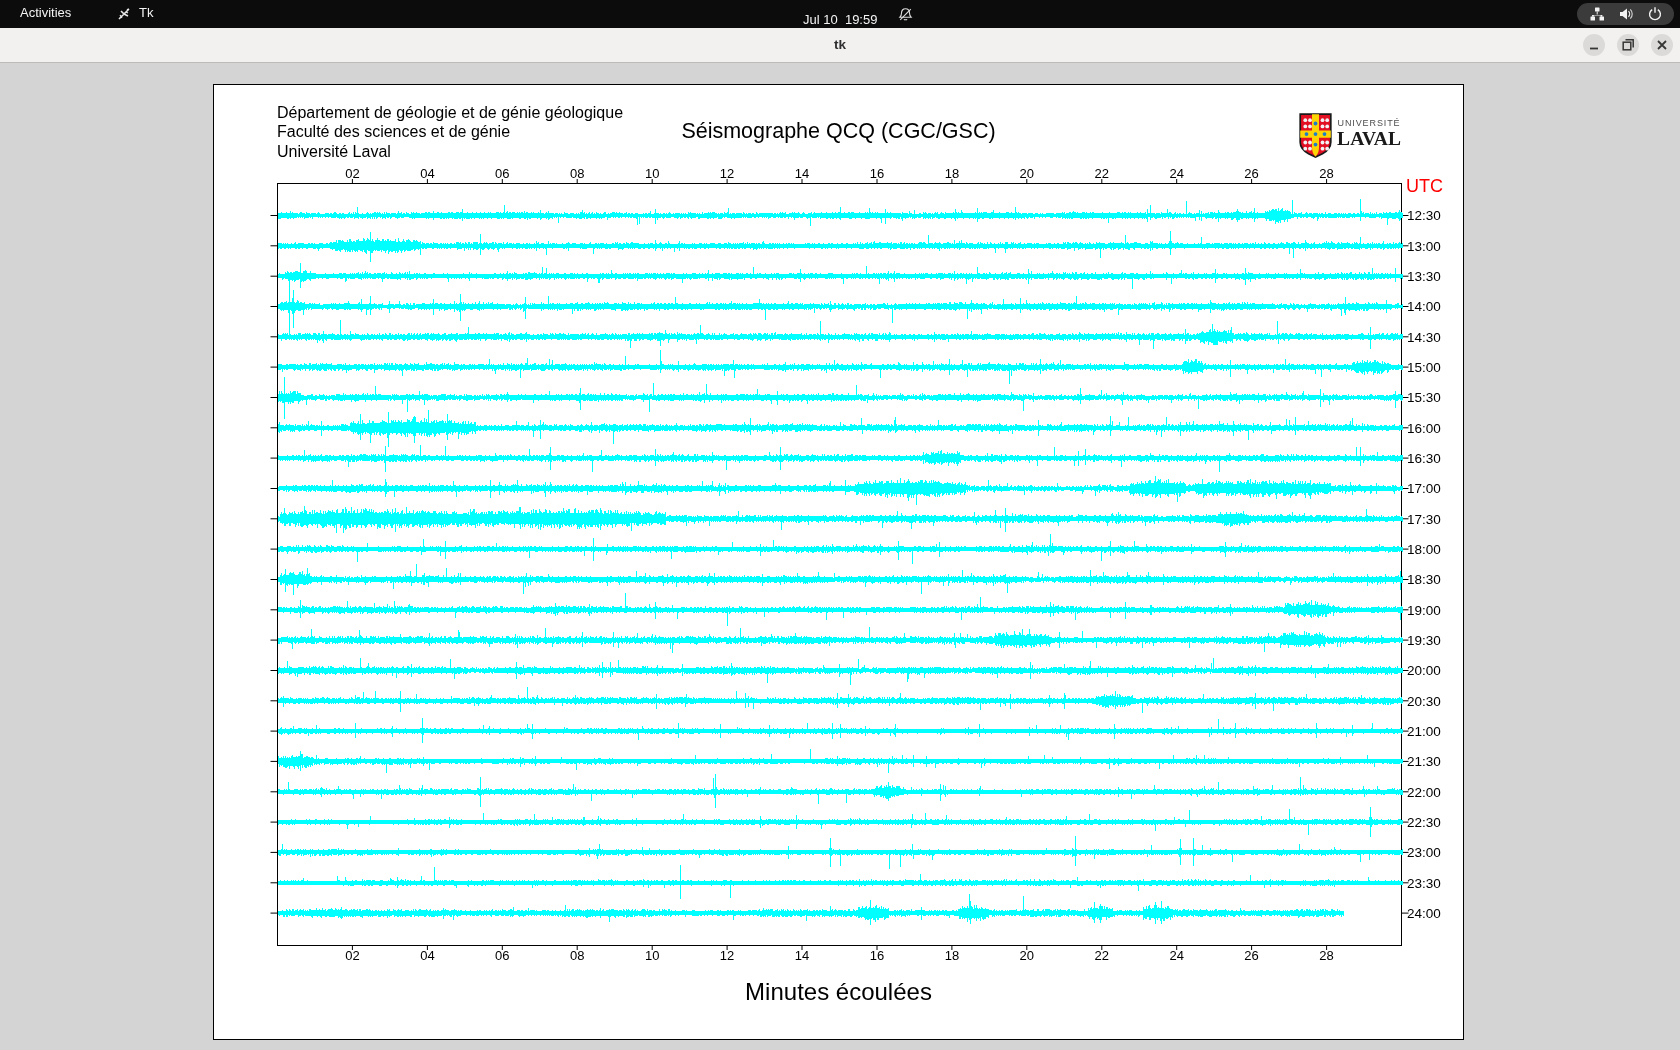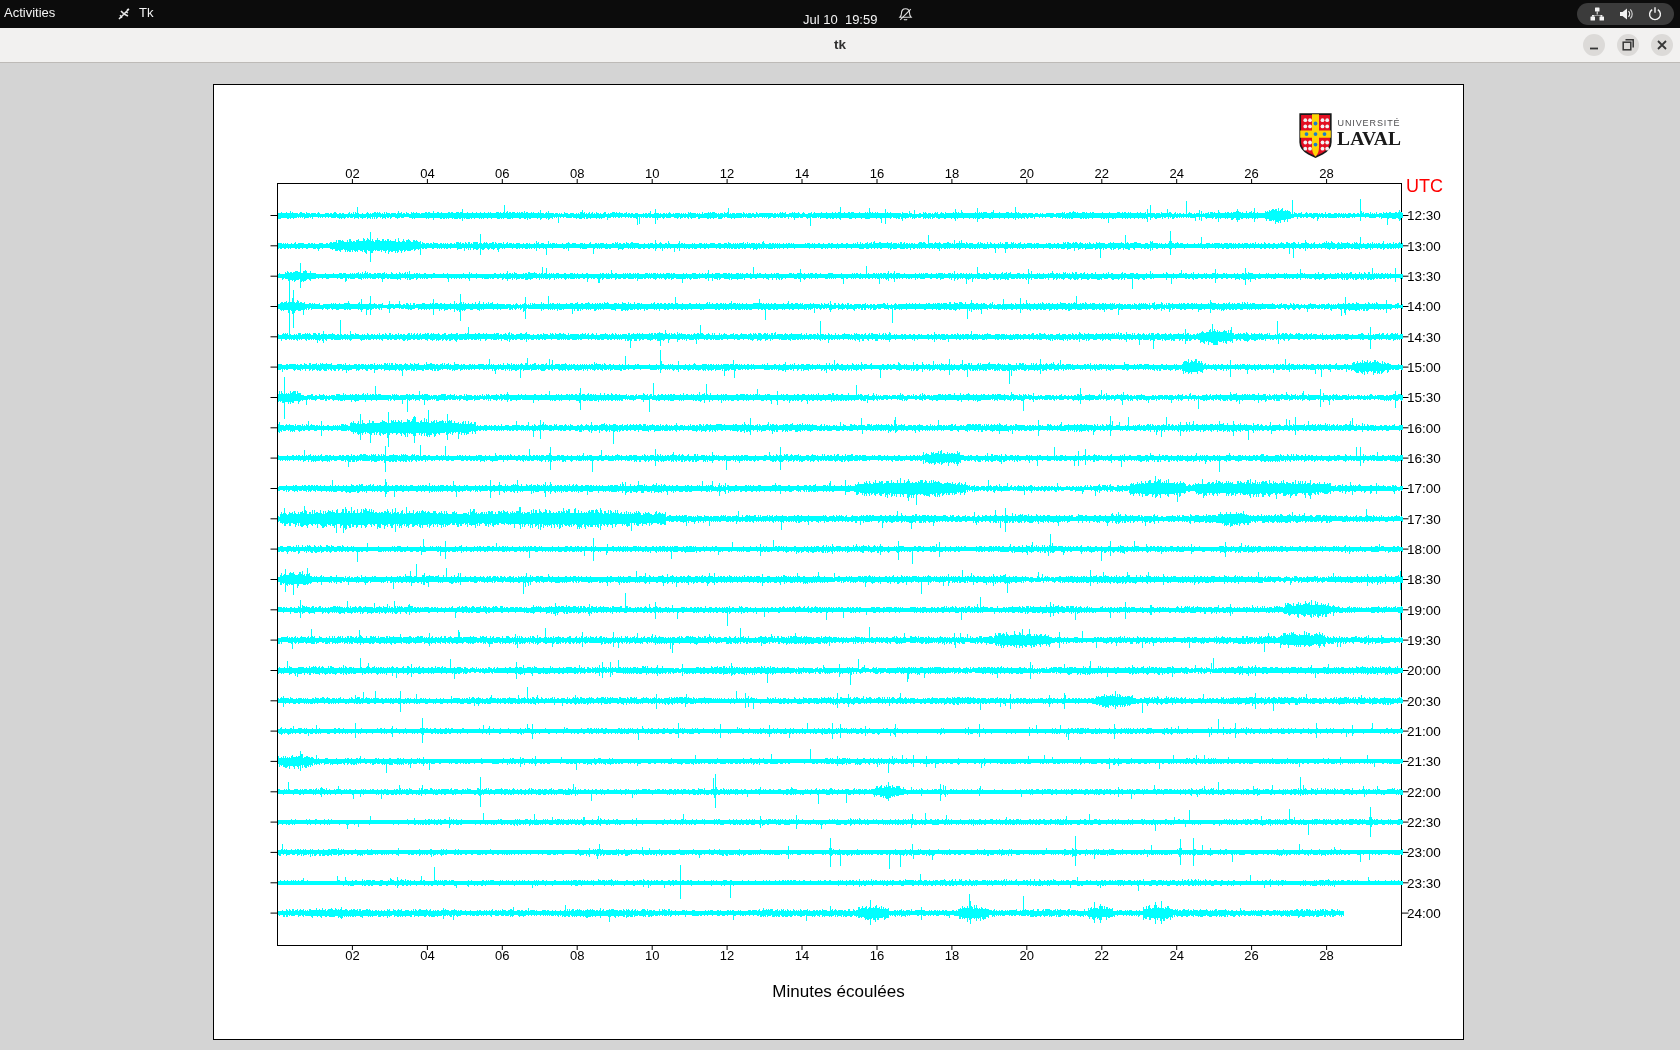--- a/index.html
+++ b/index.html
@@ -1,19 +1,19 @@
 <!DOCTYPE html>
 <html><head><meta charset="utf-8"><title>tk</title>
 <style>
 html,body{margin:0;padding:0}
 body{width:1680px;height:1050px;background:#d4d4d4;font-family:"Liberation Sans",sans-serif;position:relative;overflow:hidden}
 </style></head>
 <body>
 <div style="position:absolute;left:0;top:0;width:1680px;height:28px;background:#0c0c0c;color:#f4f4f4;font-size:13px">
-<span style="position:absolute;left:4px;top:5px">Activities</span>
+<span style="position:absolute;left:20px;top:5px">Activities</span>
 <svg style="position:absolute;left:116px;top:6px" width="17" height="17" viewBox="0 0 17 17">
 <g stroke="#e8e8e8" stroke-width="1.6" fill="none">
 <path d="M3 13 L8 8 M8 8 L13 3 M8 8 L12 10 M8 8 L5 5 M5 11 L3 13 M11 4 L13 3"></path>
 <path d="M4 9 L6 12 M10 6 L12 7" stroke-width="1.2"></path>
 </g>
     </svg>
 <span style="position:absolute;left:139px;top:5px">Tk</span>
 <span style="position:absolute;left:803px;top:12px">Jul 10&nbsp;&nbsp;19:59</span>
 <svg style="position:absolute;left:898px;top:7px" width="15" height="15" viewBox="0 0 15 15">
 <g stroke="#dedede" stroke-width="1.1" fill="none">
@@ -57,21 +57,23 @@
       <g fill="none" stroke="#363636" stroke-width="1.5">
         <rect x="6.2" y="8.2" width="7.6" height="7.6"></rect>
         <path d="M8.5 5.8h7.7v7.7"></path>
       </g>
     </svg>
 <svg style="position:absolute;left:1650.5px;top:6px" width="22" height="22" viewBox="0 0 22 22">
       <path d="M7 7l8 8M15 7l-8 8" stroke="#363636" stroke-width="1.8"></path>
     </svg>
 </div>
 <div style="position:absolute;left:213px;top:84px;width:1249px;height:954px;background:#fff;border:1px solid #000">
-<div style="position:absolute;left:0;top:896px;width:100%;text-align:center;font-size:17px;line-height:22px;color:#000">Minutes écoulées</div>
+<div style="position:absolute;left:63px;top:18px;font-size:16px;line-height:19.3px;color:#000">Département de géologie et de génie géologique<br>Faculté des sciences et de génie<br>Université Laval</div>
+<div style="position:absolute;left:0;top:34px;width:100%;text-align:center;font-size:21.5px;line-height:25px;color:#000">Séismographe QCQ (CGC/GSC)</div>
+<div style="position:absolute;left:0;top:896px;width:100%;text-align:center;font-size:24px;line-height:22px;color:#000">Minutes écoulées</div>
 <svg width="1249" height="954" viewBox="0 0 1249 954" style="position:absolute;left:0;top:0">
 <g font-family="Liberation Sans,sans-serif" font-size="13" fill="#000">
 <text x="138.4" y="93.0" text-anchor="middle">02</text>
         <text x="213.4" y="93.0" text-anchor="middle">04</text>
         <text x="288.3" y="93.0" text-anchor="middle">06</text>
         <text x="363.2" y="93.0" text-anchor="middle">08</text>
         <text x="438.2" y="93.0" text-anchor="middle">10</text>
         <text x="513.1" y="93.0" text-anchor="middle">12</text>
         <text x="588.0" y="93.0" text-anchor="middle">14</text>
         <text x="663.0" y="93.0" text-anchor="middle">16</text>

